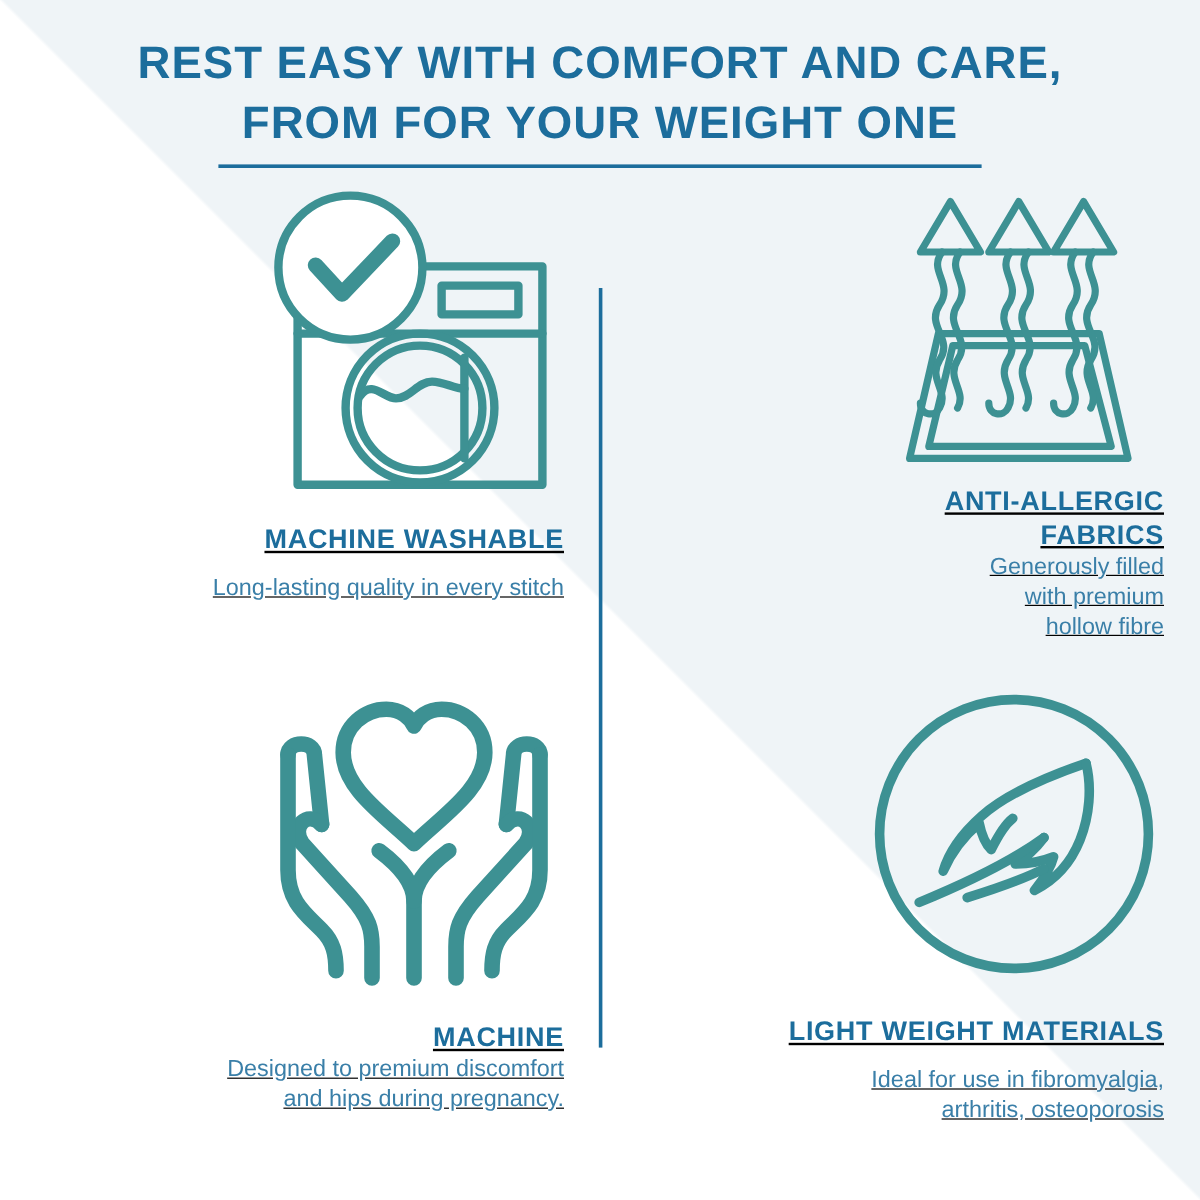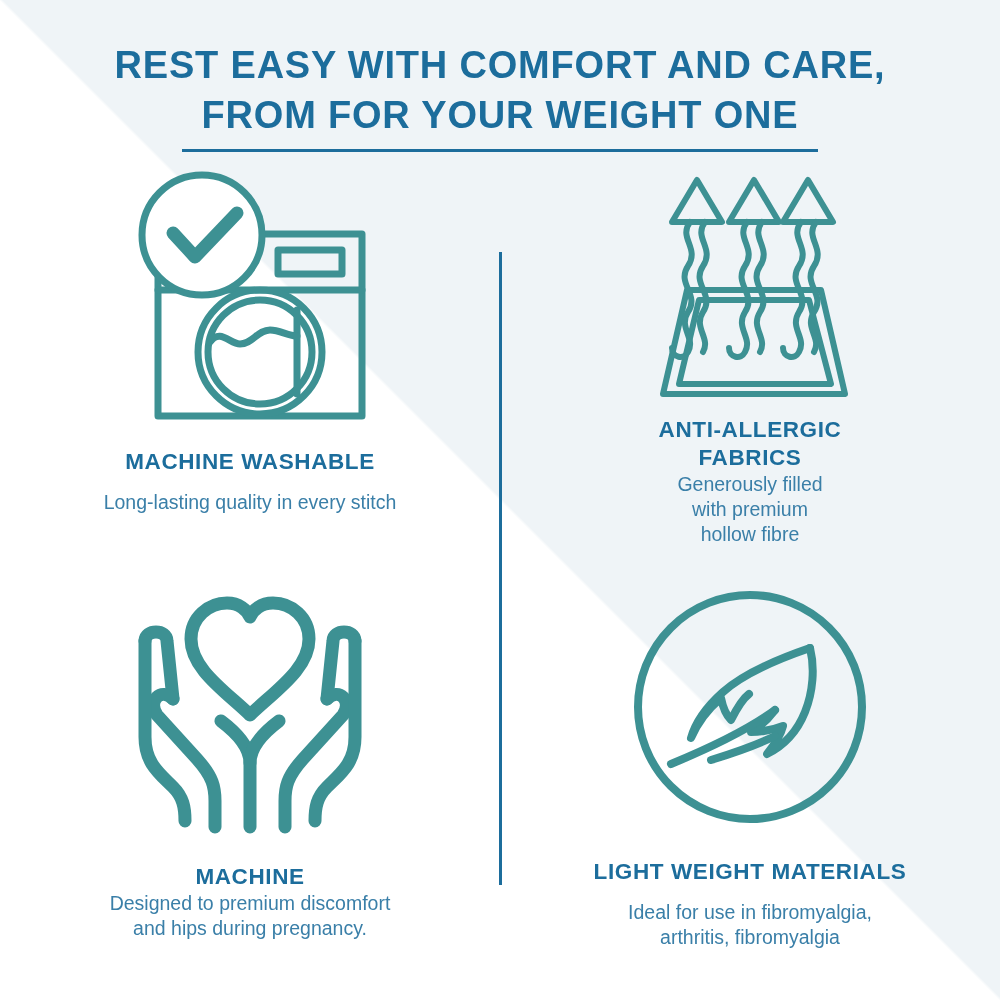--- a/index.html
+++ b/index.html
@@ -29,21 +29,20 @@
       #eff4f7 0%,
       #eff4f7 49.85%,
       #ffffff 50.05%,
       #ffffff 100%
     );
     pointer-events: none;
   }
   .content {
     position: absolute;
     inset: 0;
-    margin-top: 12px;
   }
 
   
   .title-block {
     position: absolute;
     left: 0;
     top: 28px;
     width: 1000px;
     text-align: center;
   }
@@ -71,21 +70,22 @@
     height: 633px;
     background: #1c6d9c;
   }
 
   
   .cell {
     position: absolute;
     box-sizing: border-box;
     display: flex;
     flex-direction: column;
-    align-items: center;
+    align-items: flex-end;
+    text-decoration: underline;
   }
   .cell-tl { left: 30px;  top: 150px; width: 440px; }
   .cell-tr { left: 530px; top: 150px; width: 440px; }
   .cell-bl { left: 30px;  top: 575px; width: 440px; }
   .cell-br { left: 530px; top: 570px; width: 440px; }
 
   .icon-wrap {
     display: flex;
     align-items: center;
     justify-content: center;
@@ -227,17 +227,17 @@
                    C136 144 144 136 150 128"></path>
 
           <path d="M46 182 C80 168 120 150 150 128"></path>
           <path d="M86 178 C112 170 134 162 150 154"></path>
         </svg>
       </div>
       <div class="gap-lg"></div>
       <div class="feat-title">LIGHT WEIGHT MATERIALS</div>
       <div class="gap-md"></div>
       <div class="feat-desc">Ideal for use in fibromyalgia,</div>
-      <div class="feat-desc">arthritis, fibromyalgia</div>
+      <div class="feat-desc">arthritis, osteoporosis</div>
     </div>
 
   </div>
 </div>
 
 </body></html>

